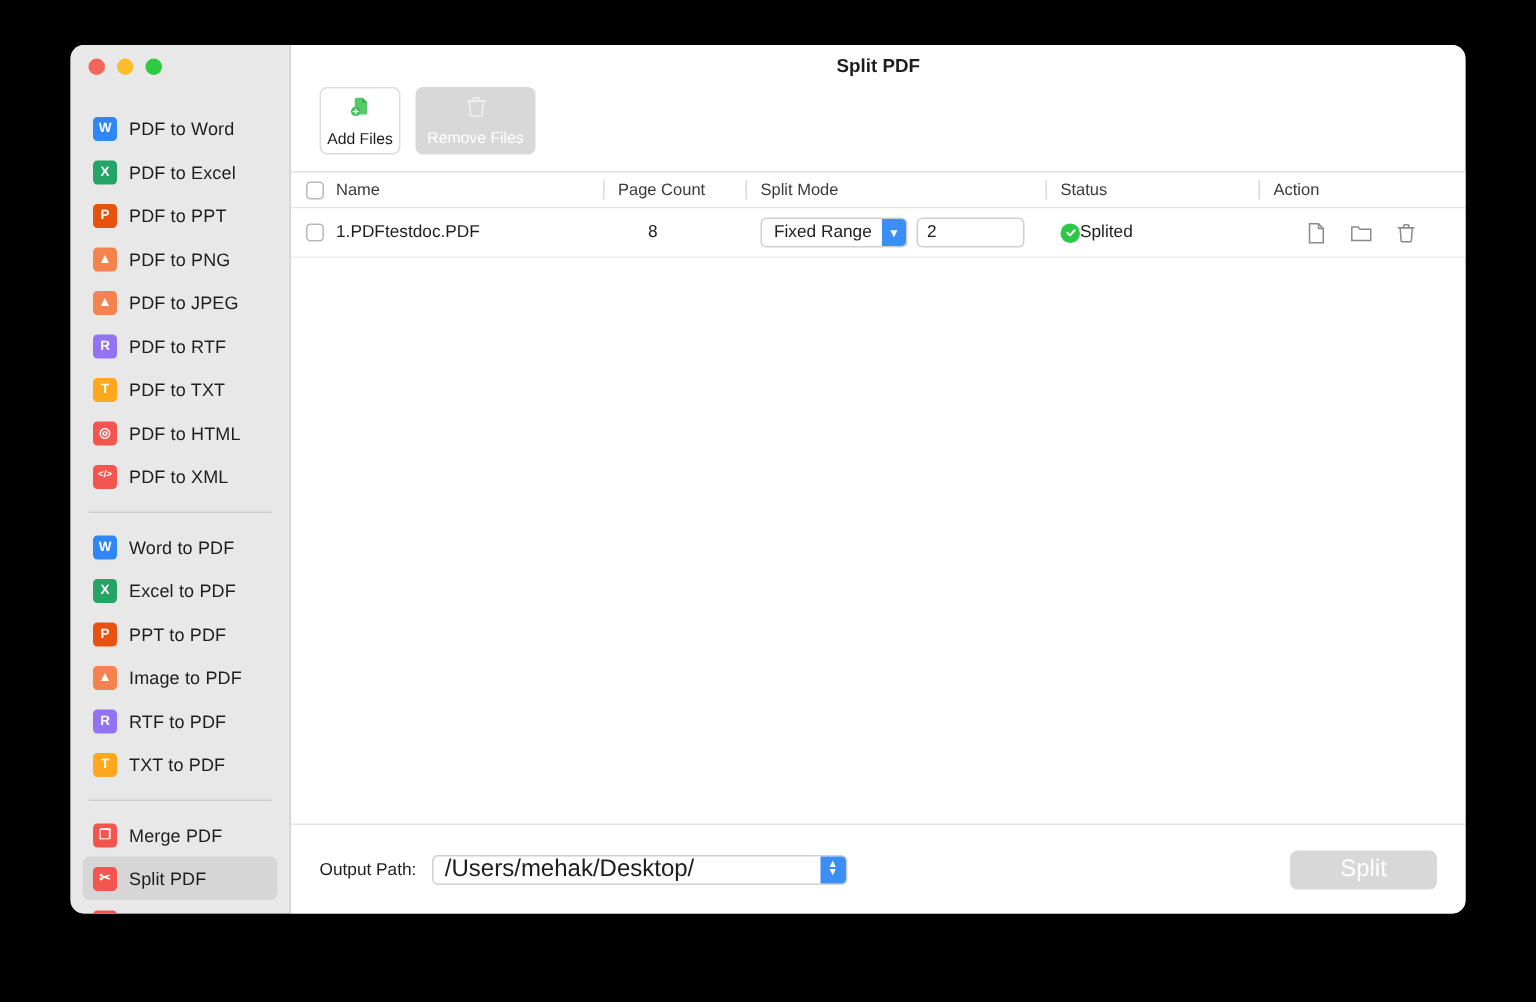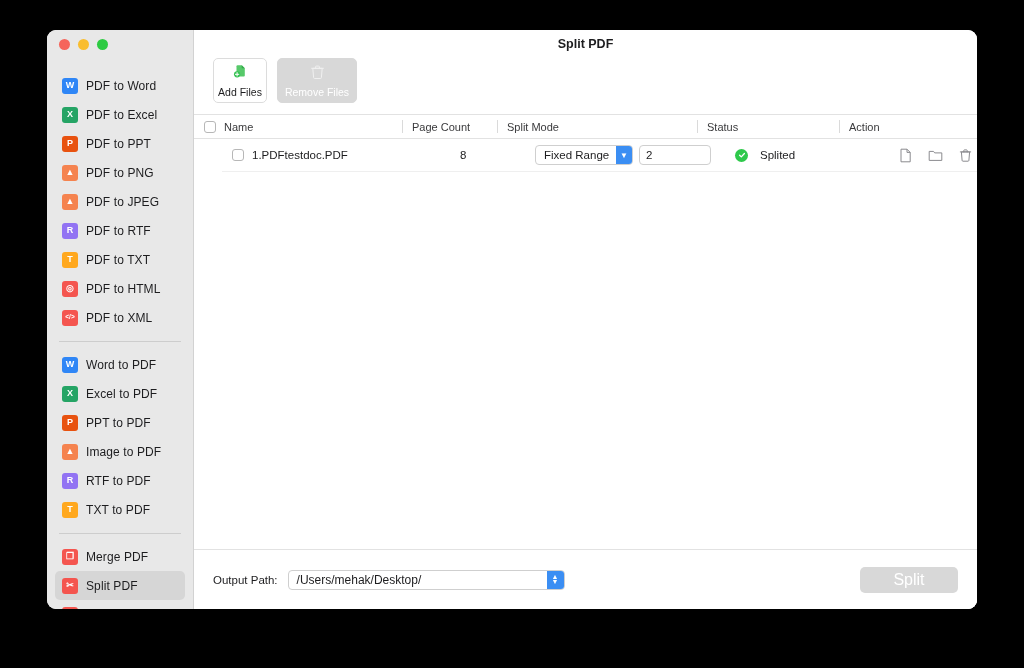--- a/index.html
+++ b/index.html
@@ -158,21 +158,21 @@
     left: 0; top: 5px; bottom: 5px;
     width: 1px;
     background: #dadada;
   }
   .col-name   { width: 208px; }
   .col-pages  { width: 95px; }
   .col-mode   { width: 200px; }
   .col-status { width: 142px; }
   .col-action { flex: 1 1 auto; }
 
-  #table-body { flex: 1 1 auto; overflow: hidden; background: #ffffff; padding-left: 28px; }
+  #table-body { flex: 1 1 auto; overflow: hidden; background: #ffffff; }
   .trow {
     height: 33px;
     display: flex;
     align-items: center;
     font-size: 11.5px;
     color: #1d1d1f;
     border-bottom: 1px solid #efefef;
   }
   .td {
     height: 100%;
@@ -224,21 +224,21 @@
     border-radius: 4px;
     background: #ffffff;
     display: flex;
     align-items: center;
     padding-left: 6px;
     font-size: 11.5px;
     color: #1d1d1f;
     cursor: text;
   }
 
-  .status-wrap { display: flex; align-items: center; gap: 12px; }
+  .status-wrap { display: flex; align-items: center; gap: 0; }
   .status-dot {
     width: 13px; height: 13px; border-radius: 50%;
     background: #2ec94b;
     display: flex; align-items: center; justify-content: center;
     flex: 0 0 13px;
   }
   .status-text { font-size: 11.5px; color: #1d1d1f; }
 
   .actions { display: flex; align-items: center; gap: 16px; padding-left: 22px; }
   .act-icon { cursor: default; display: flex; }
@@ -261,21 +261,21 @@
     border: 1px solid #cfcfcf;
     border-radius: 4px;
     background: #ffffff;
     display: flex;
     align-items: center;
     overflow: hidden;
     cursor: default;
   }
   #path-field .ptext {
     flex: 1 1 auto;
-    font-size: 12px;
+    font-size: 16px;
     padding-left: 8px;
     color: #1d1d1f;
     white-space: nowrap;
     overflow: hidden;
   }
   #path-field .pstep {
     width: 17px; height: 20px;
     background: #3b8ef3;
     display: flex;
     flex-direction: column;

